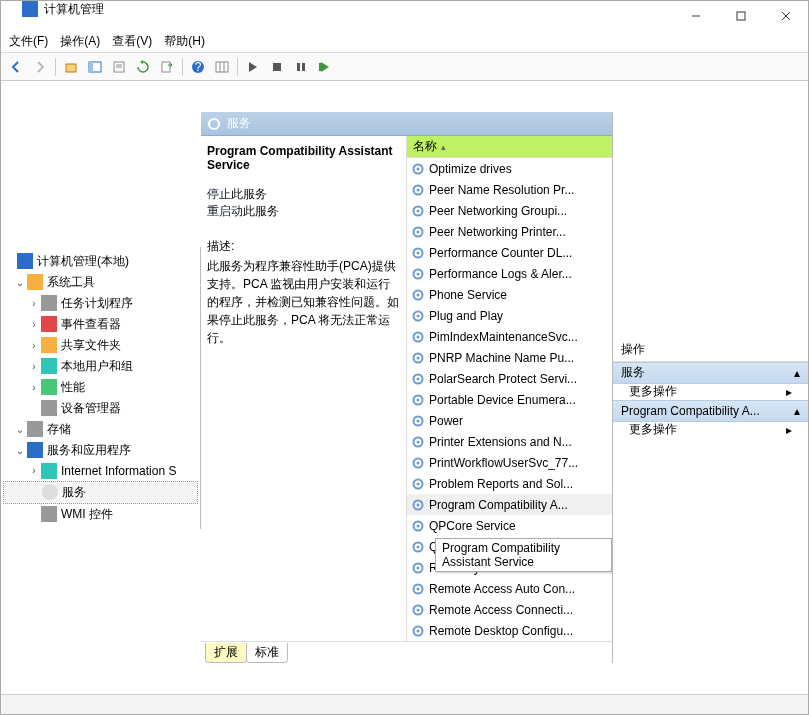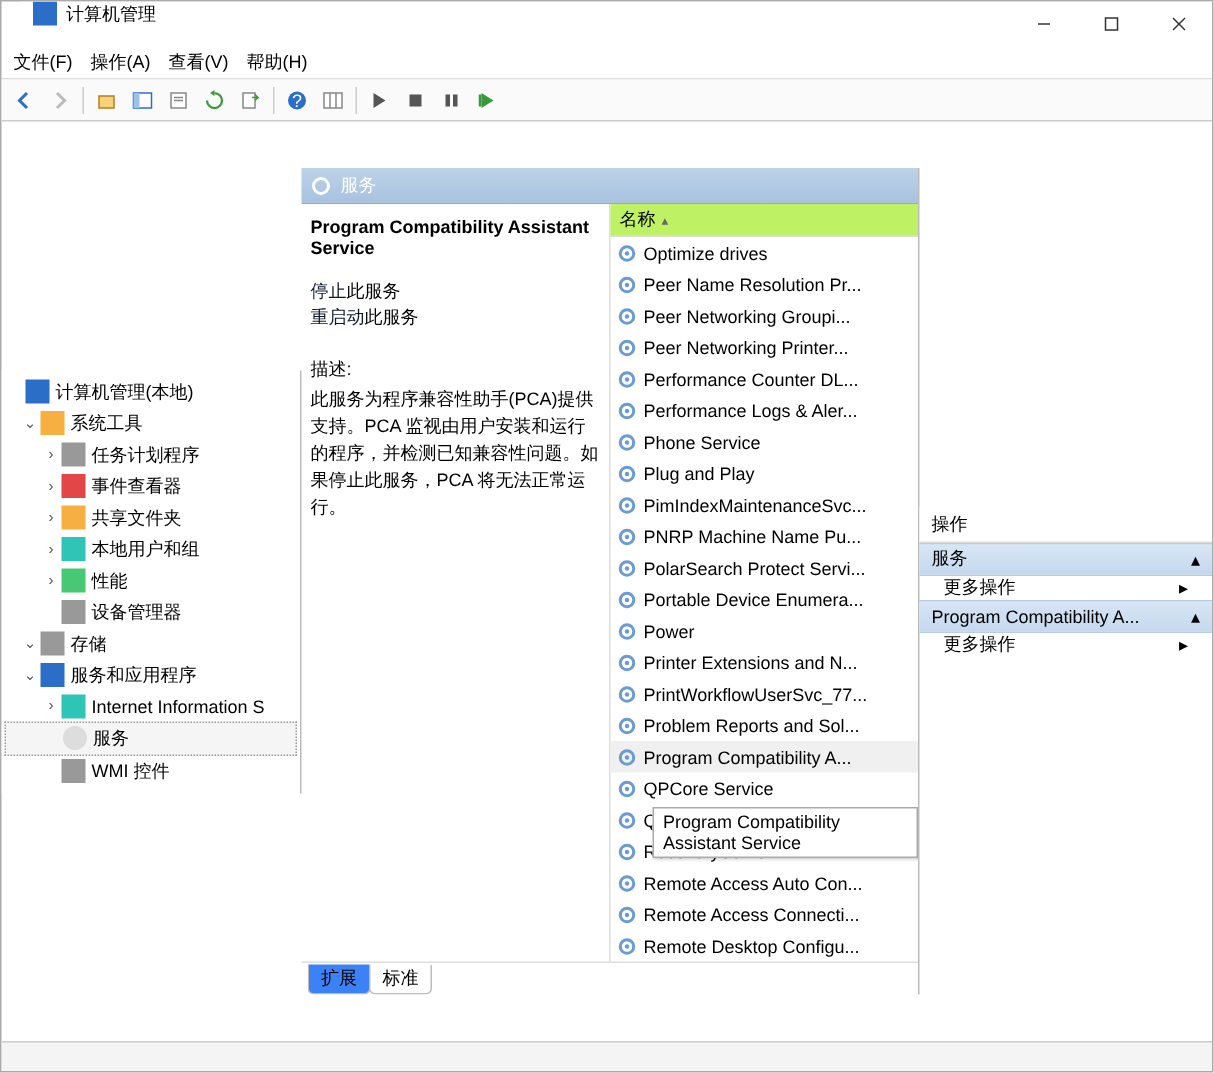--- a/index.html
+++ b/index.html
@@ -32,21 +32,21 @@
 .list-col { flex: 1; display: flex; flex-direction: column; min-width: 0; border-left: 1px solid #ddd; }
 .list-header { height: 22px; border-bottom: 1px solid #ddd; display: flex; align-items: center; padding: 0 6px; background: #bef264; }
 .list-header .sort { font-size: 9px; color: #666; margin-left: 4px; }
 .list-body { flex: 1; overflow-y: scroll; overflow-x: scroll; position: relative; }
 .list-row { display: flex; align-items: center; height: 21px; padding: 0 4px; white-space: nowrap; cursor: default; }
 .list-row .gearicon { width:14px; height:14px; margin-right: 4px; flex-shrink:0; }
 .list-row.selected { background: #f0f0f0; }
 .tooltip { position: absolute; background: #fff; border: 1px solid #aaa; padding: 2px 6px; font-size: 12px; box-shadow: 1px 1px 2px rgba(0,0,0,0.2); z-index: 10; left: 28px; top: 380px; }
 .tabbar { height: 22px; display: flex; align-items: flex-end; padding-left: 4px; border-top: 1px solid #ddd; }
 .tab { border: 1px solid #bbb; border-top: none; padding: 1px 8px; font-size: 12px; background: #fff; border-bottom-left-radius: 4px; border-bottom-right-radius: 4px; margin-right: -1px; cursor: default; }
-.tab.active { background: #3b82f6; font-weight: normal; }
+.tab.active { background: #fef9c3; font-weight: normal; }
 .right-pane { width: 195px; display: flex; flex-direction: column; }
 .right-header { height: 24px; background: #fff; border-bottom: 1px solid #ddd; display: flex; align-items: center; padding: 0 8px; font-weight: normal; }
 .section-header { background: linear-gradient(#d7e6f5, #c5d8ee); height: 22px; display: flex; align-items: center; justify-content: space-between; padding: 0 8px; border-top: 1px solid #b8cde4; border-bottom: 1px solid #b8cde4; cursor: default; }
 .section-item { height: 16px; display: flex; align-items: center; justify-content: space-between; padding: 0 16px; cursor: default; }
 .statusbar { height: 20px; border-top: 1px solid #ccc; background: #f4f4f4; }
 
 .ico-blue { background: #2a6ec7; }
 .ico-yellow { background: #f5b041; }
 .ico-green { background: #48c774; }
 .ico-gray { background: #999; }

